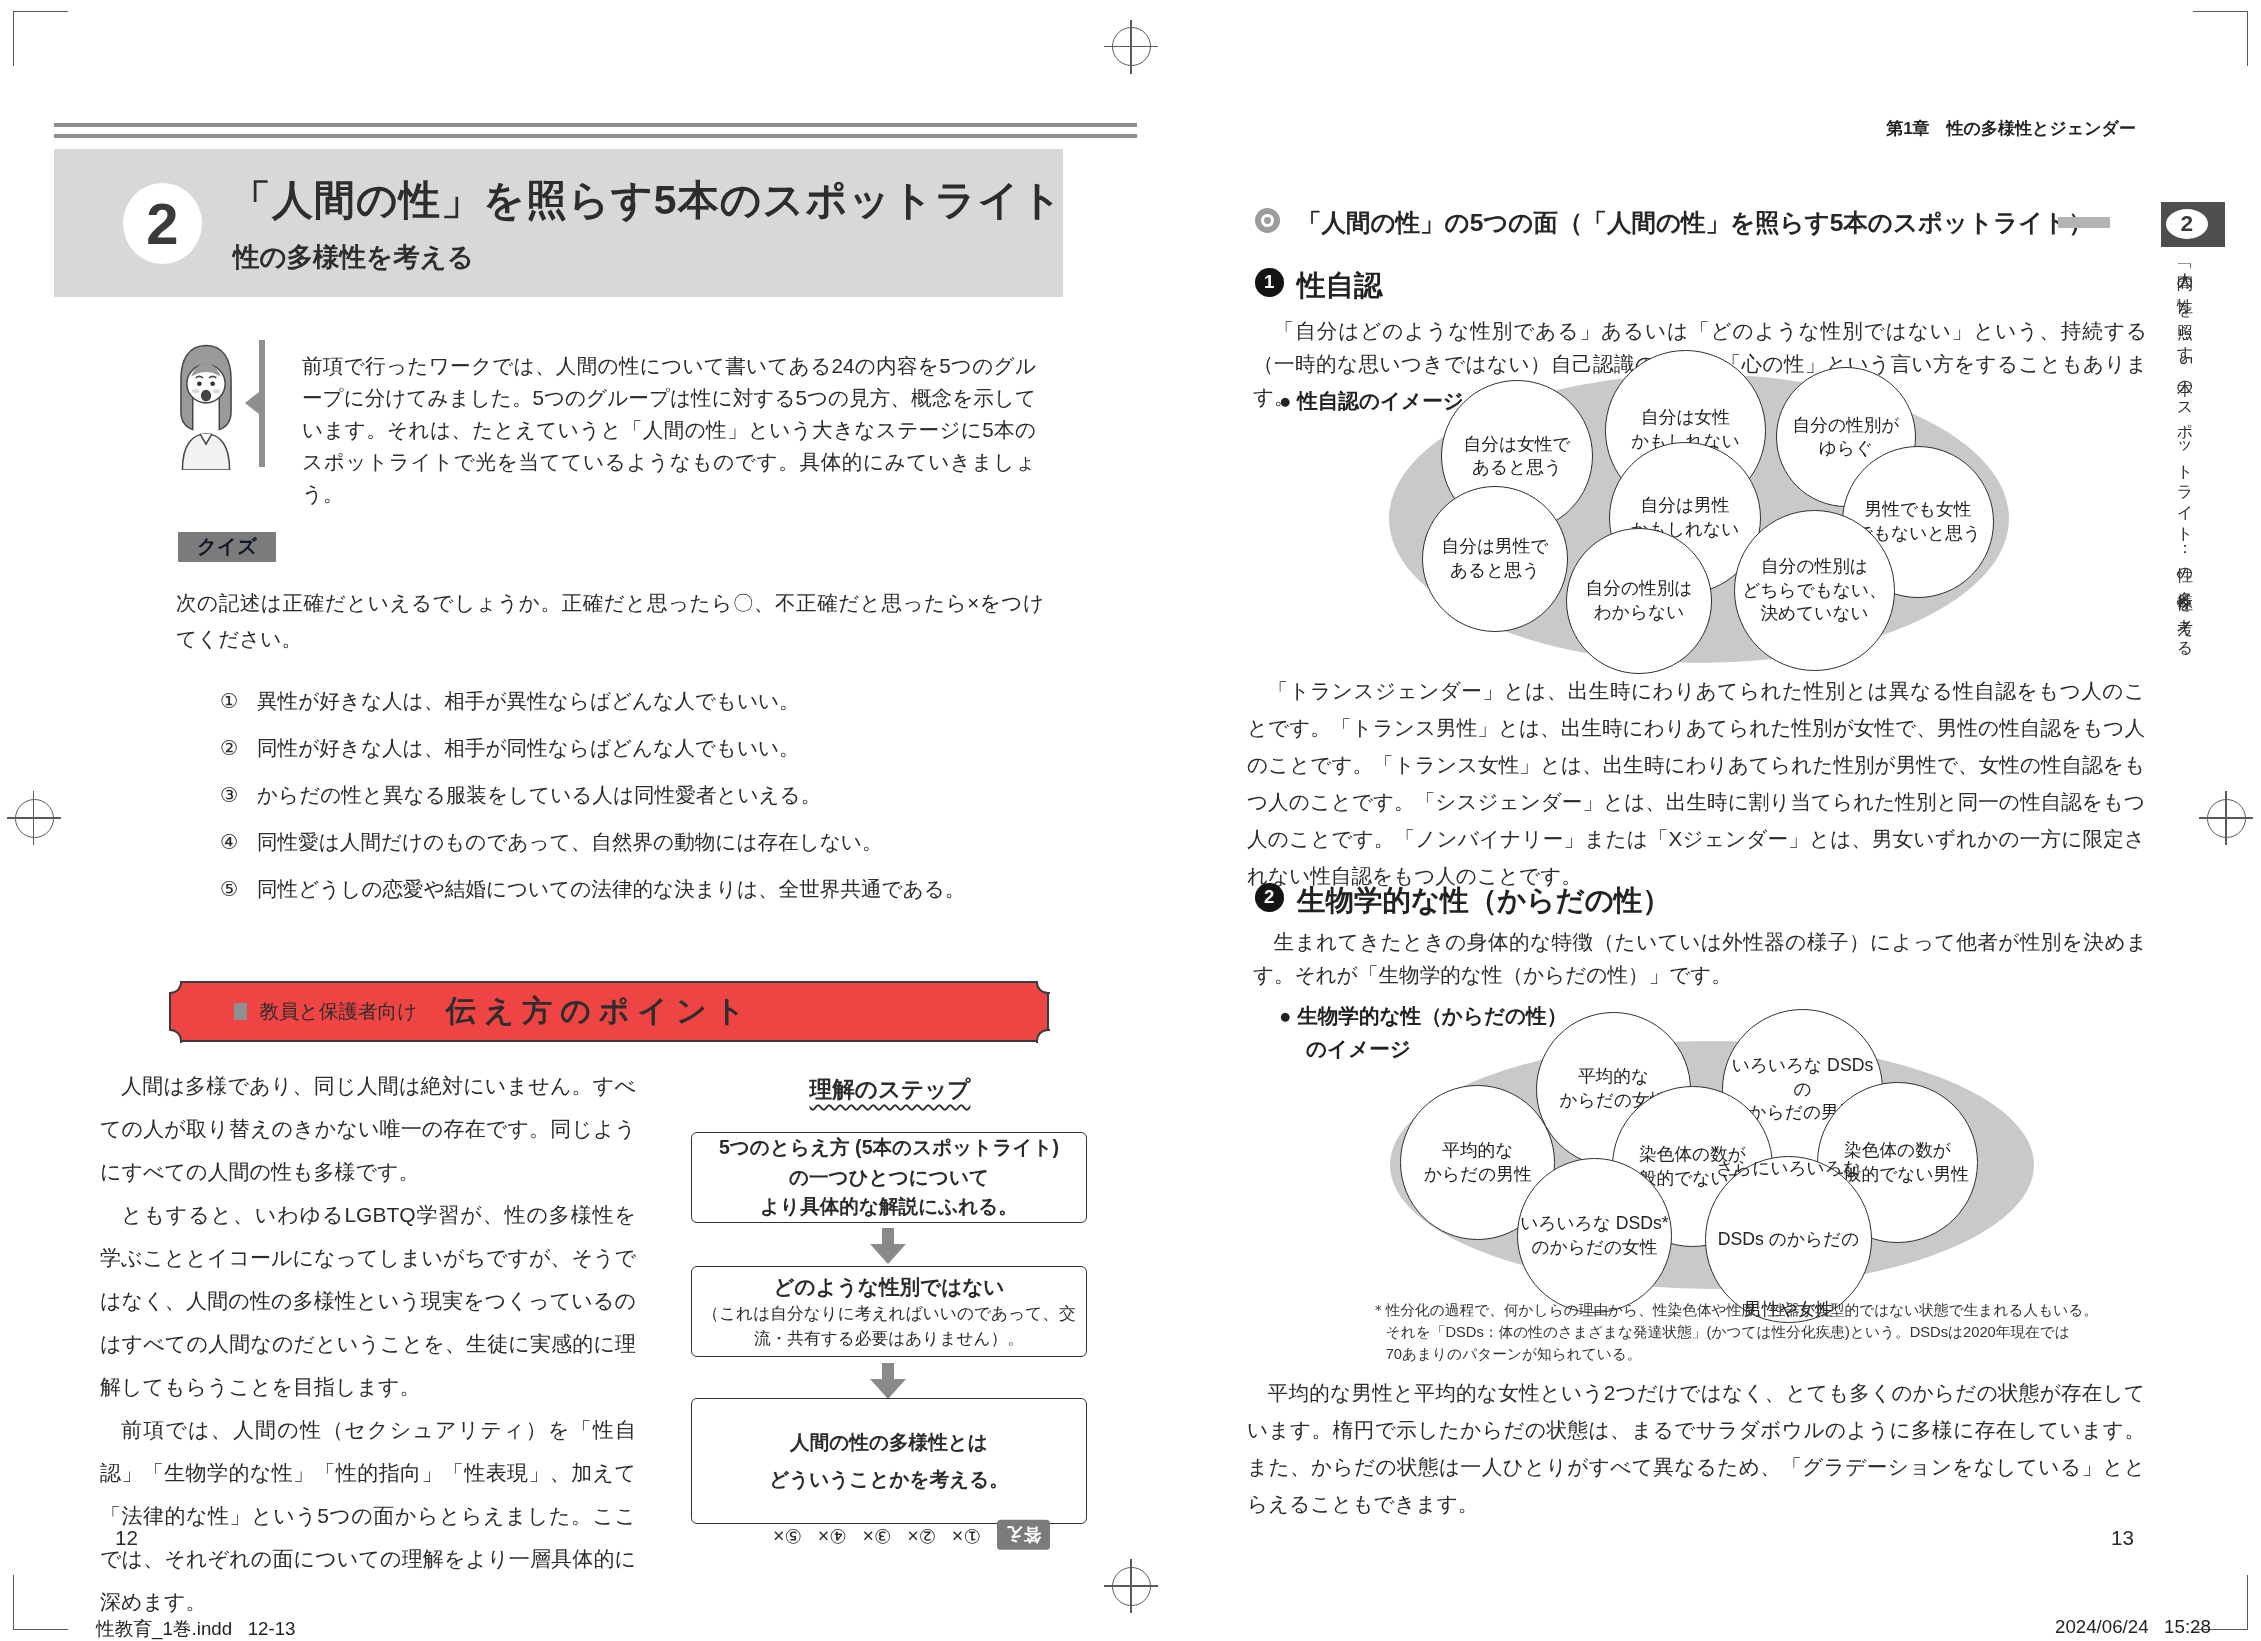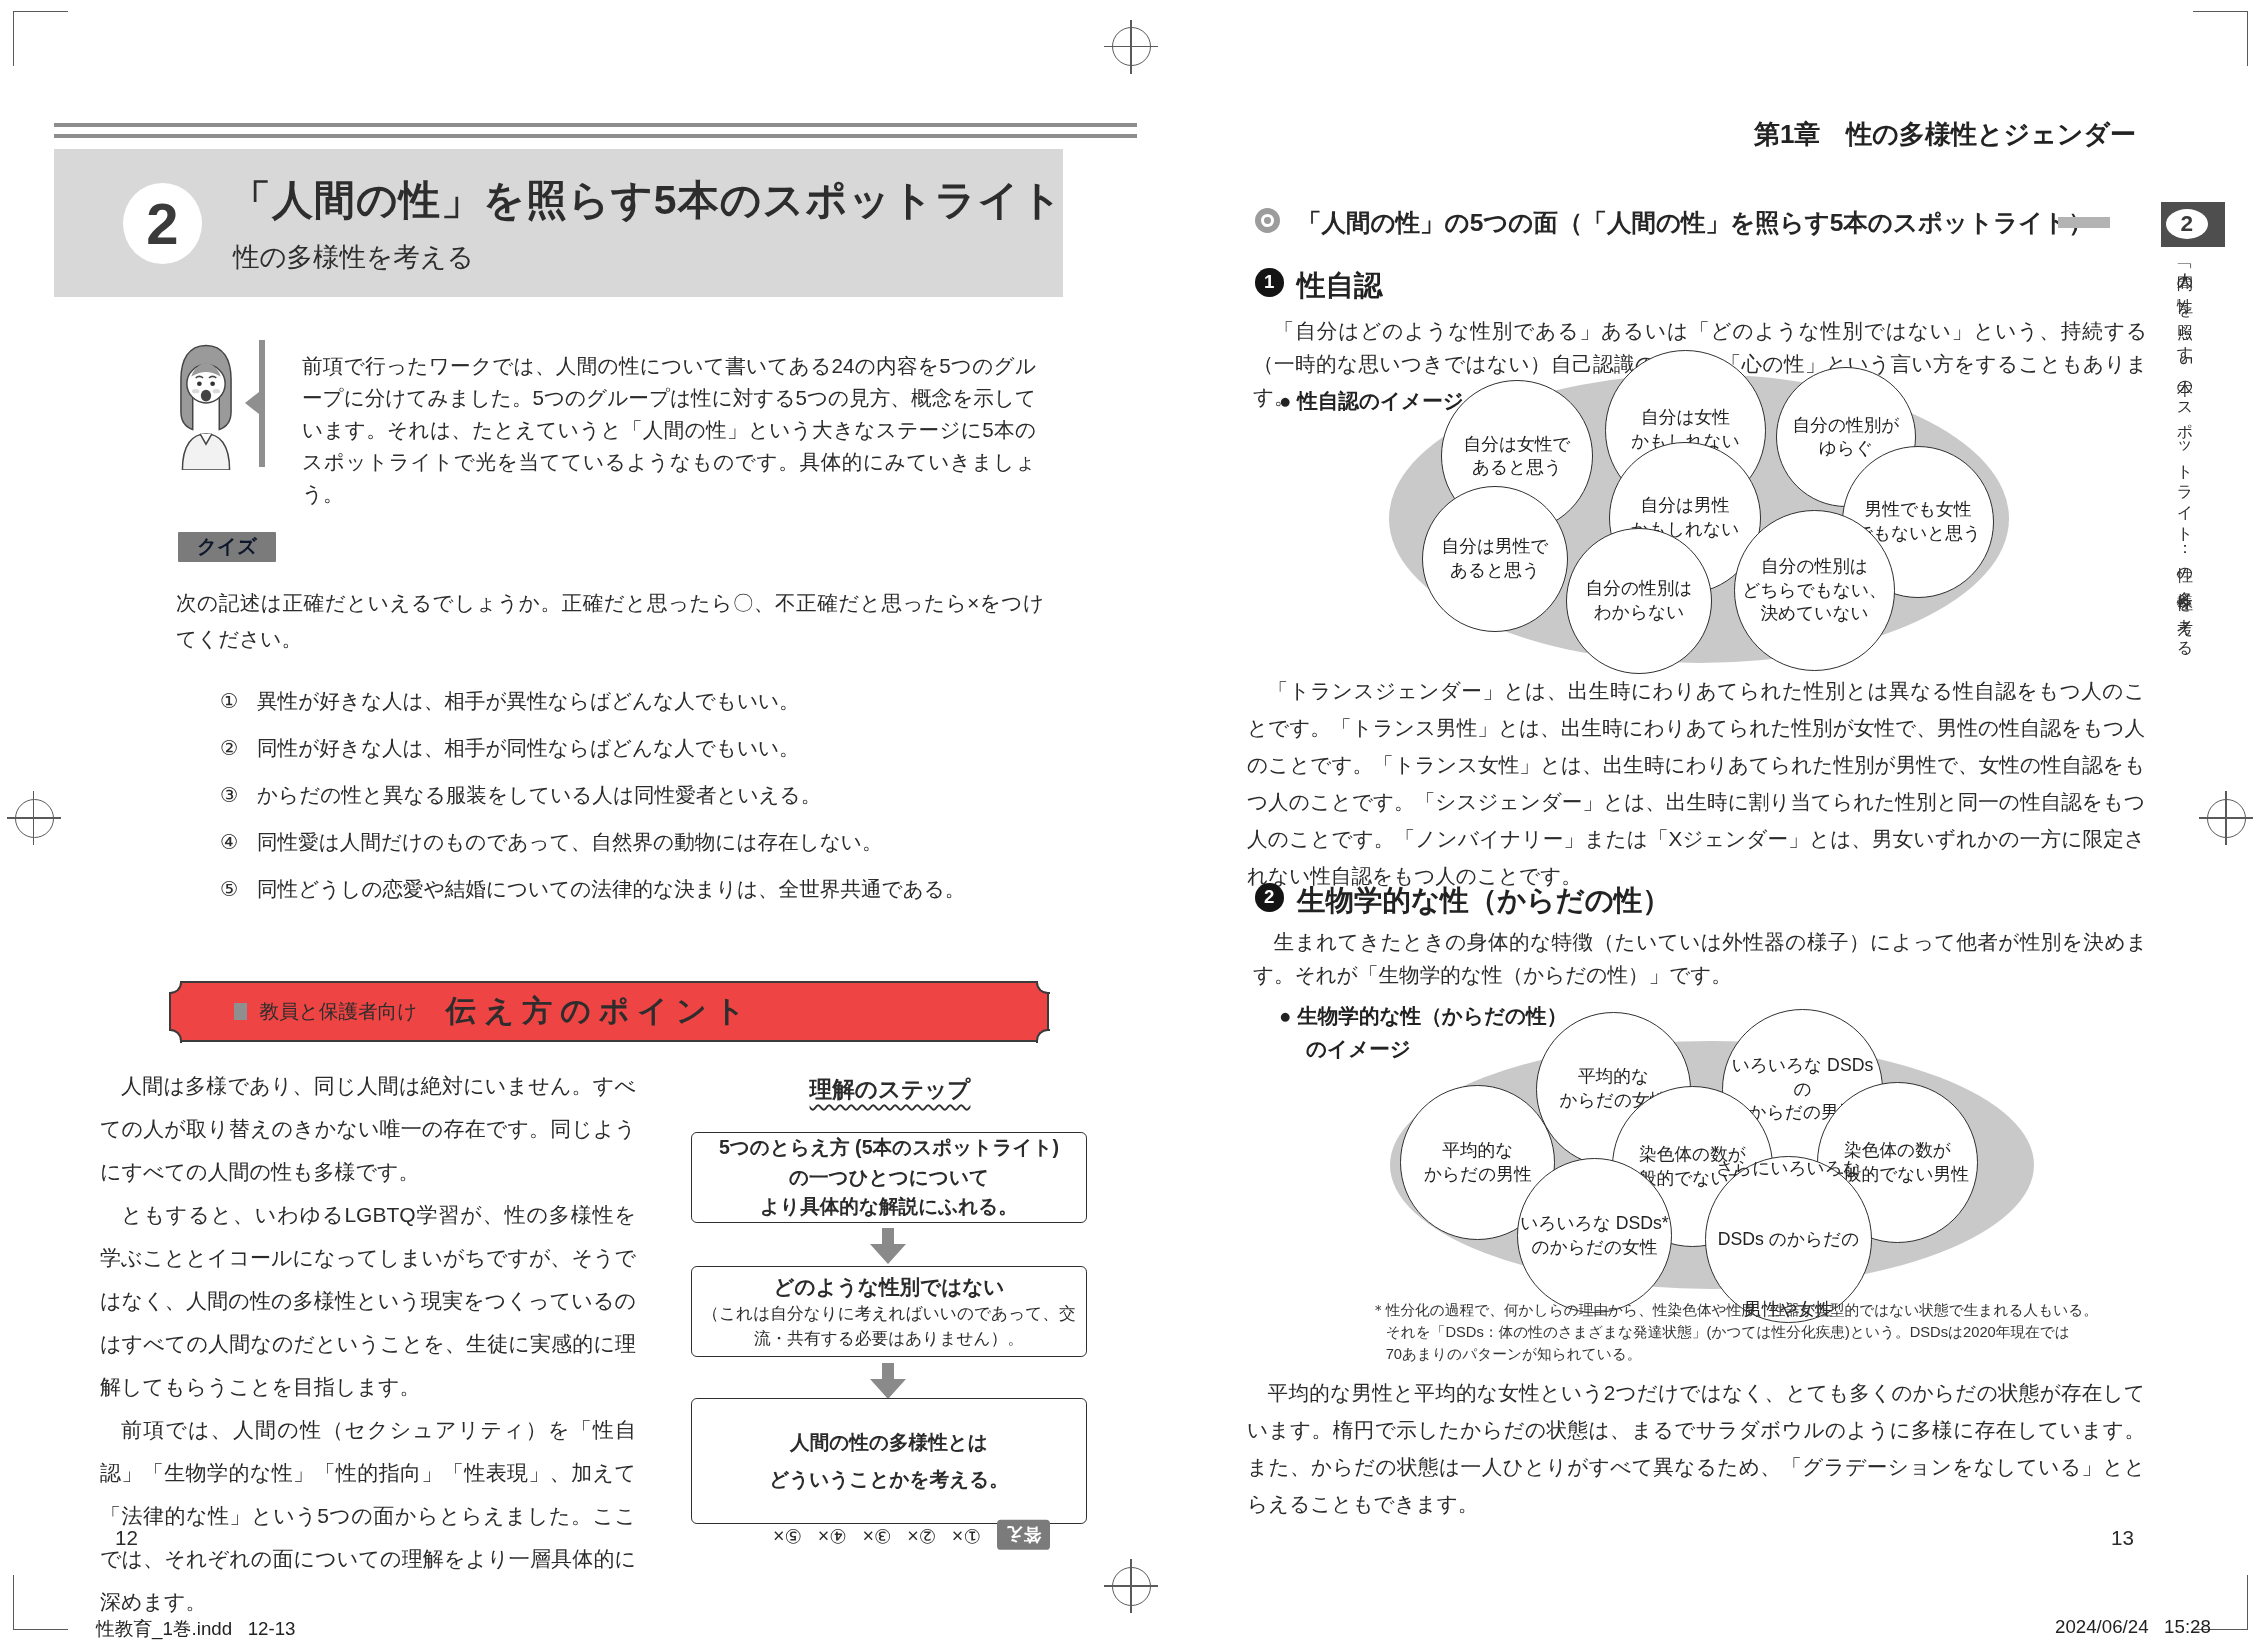--- a/index.html
+++ b/index.html
@@ -14,21 +14,21 @@
   .regmark{position:absolute;width:54px;height:54px;}
   .regmark .ring{position:absolute;left:7.9px;top:7.9px;width:37px;height:37px;border:1.5px solid #5a5a5a;border-radius:50%;}
   .regmark .h{position:absolute;left:0;top:26px;width:54px;height:1.5px;background:#5a5a5a;}
   .regmark .v{position:absolute;left:26px;top:0;width:1.5px;height:54px;background:#5a5a5a;}
   
   .top-rule{position:absolute;left:54px;width:1083px;height:4.4px;background:#8d8d8d;}
   .title-band{position:absolute;left:54px;top:149px;width:1009px;height:148px;background:#d8d8d8;}
   .band-circle{position:absolute;left:123px;top:183px;width:79px;height:81px;background:#ffffff;border-radius:50%;
                display:flex;align-items:center;justify-content:center;font-size:58px;font-weight:bold;color:#3a3a3a;}
   .band-title{position:absolute;left:230px;top:173px;font-size:41px;font-weight:bold;letter-spacing:1px;color:#2d2d2d;white-space:nowrap;}
-  .band-subtitle{position:absolute;left:233px;top:239px;font-size:26.5px;font-weight:normal;color:#2d2d2d;}
+  .band-subtitle{position:absolute;left:233px;top:239px;font-size:26.5px;font-weight:bold;color:#2d2d2d;}
   .avatar{position:absolute;left:169px;top:341px;width:74px;height:129px;}
   .speech-bar{position:absolute;left:259px;top:340px;width:6.4px;height:127px;background:#8f8f8f;}
   .speech-tri{position:absolute;left:245px;top:392px;width:0;height:0;
               border-top:11.8px solid transparent;border-bottom:11.8px solid transparent;border-right:14.7px solid #8f8f8f;}
   .intro{position:absolute;left:302px;top:350px;width:734px;font-size:20.6px;line-height:32px;text-align:justify;}
   .quiz-badge{position:absolute;left:178px;top:532px;width:98px;height:29.5px;background:#7b7b7b;color:#0f172a;
               border-radius:1px;display:flex;align-items:center;justify-content:center;font-size:19.6px;font-weight:bold;}
   .quiz-prompt{position:absolute;left:176px;top:585px;width:868px;font-size:20.6px;line-height:36px;text-align:justify;}
   .quiz-list{position:absolute;left:220px;top:687px;width:844px;}
   .quiz-item{display:flex;height:47px;align-items:flex-start;font-size:20.6px;line-height:28.5px;}
@@ -59,21 +59,21 @@
   .down-arrow{position:absolute;left:179px;display:flex;flex-direction:column;align-items:center;}
   .down-arrow .stem{width:12.8px;height:15.7px;background:#8a8a8a;}
   .down-arrow .head{width:0;height:0;border-left:18.7px solid transparent;border-right:18.7px solid transparent;border-top:20.6px solid #8a8a8a;}
   .down-arrow.a1{top:154px;}
   .down-arrow.a2{top:289px;}
   .answers{position:absolute;left:736px;top:1520px;width:314px;display:flex;align-items:center;gap:15.7px;
            transform:rotate(180deg);font-size:19.6px;color:#2b2b2b;}
   .answers .abadge{background:#7b7b7b;color:#fff;font-weight:bold;font-size:17.7px;padding:2.9px 8.8px;border-radius:3.9px;}
   .pagenum{position:absolute;font-size:20.6px;color:#2b2b2b;}
   
-  .running-head{position:absolute;left:1252px;top:117px;width:884px;text-align:right;font-size:26px;font-weight:600;color:#222;}
+  .running-head{position:absolute;left:1252px;top:117px;width:884px;text-align:right;font-size:17px;font-weight:600;color:#222;}
   .sec-bullet{position:absolute;left:1255px;top:208px;width:12.8px;height:12.8px;border:6.9px solid #9c9c9c;border-radius:50%;
               background:#fff;display:flex;align-items:center;justify-content:center;}
   .sec-bullet .dot{width:6.9px;height:6.9px;border-radius:50%;background:#9c9c9c;}
   .sec-heading{position:absolute;left:1297px;top:206px;font-size:24.5px;font-weight:bold;white-space:nowrap;color:#262626;}
   .sec-dash{position:absolute;left:2058px;top:217px;width:52px;height:10.8px;background:#b3b3b3;}
   .numcircle{position:absolute;width:28.5px;height:28.5px;border-radius:50%;background:#141414;color:#ffffff;
              display:flex;align-items:center;justify-content:center;font-size:18.7px;font-weight:bold;}
   .sub-title{position:absolute;font-size:28.5px;font-weight:bold;color:#222;}
   .body-text{position:absolute;font-size:20.6px;line-height:33px;text-align:justify;}
   .body-text.indent{text-indent:1em;}

